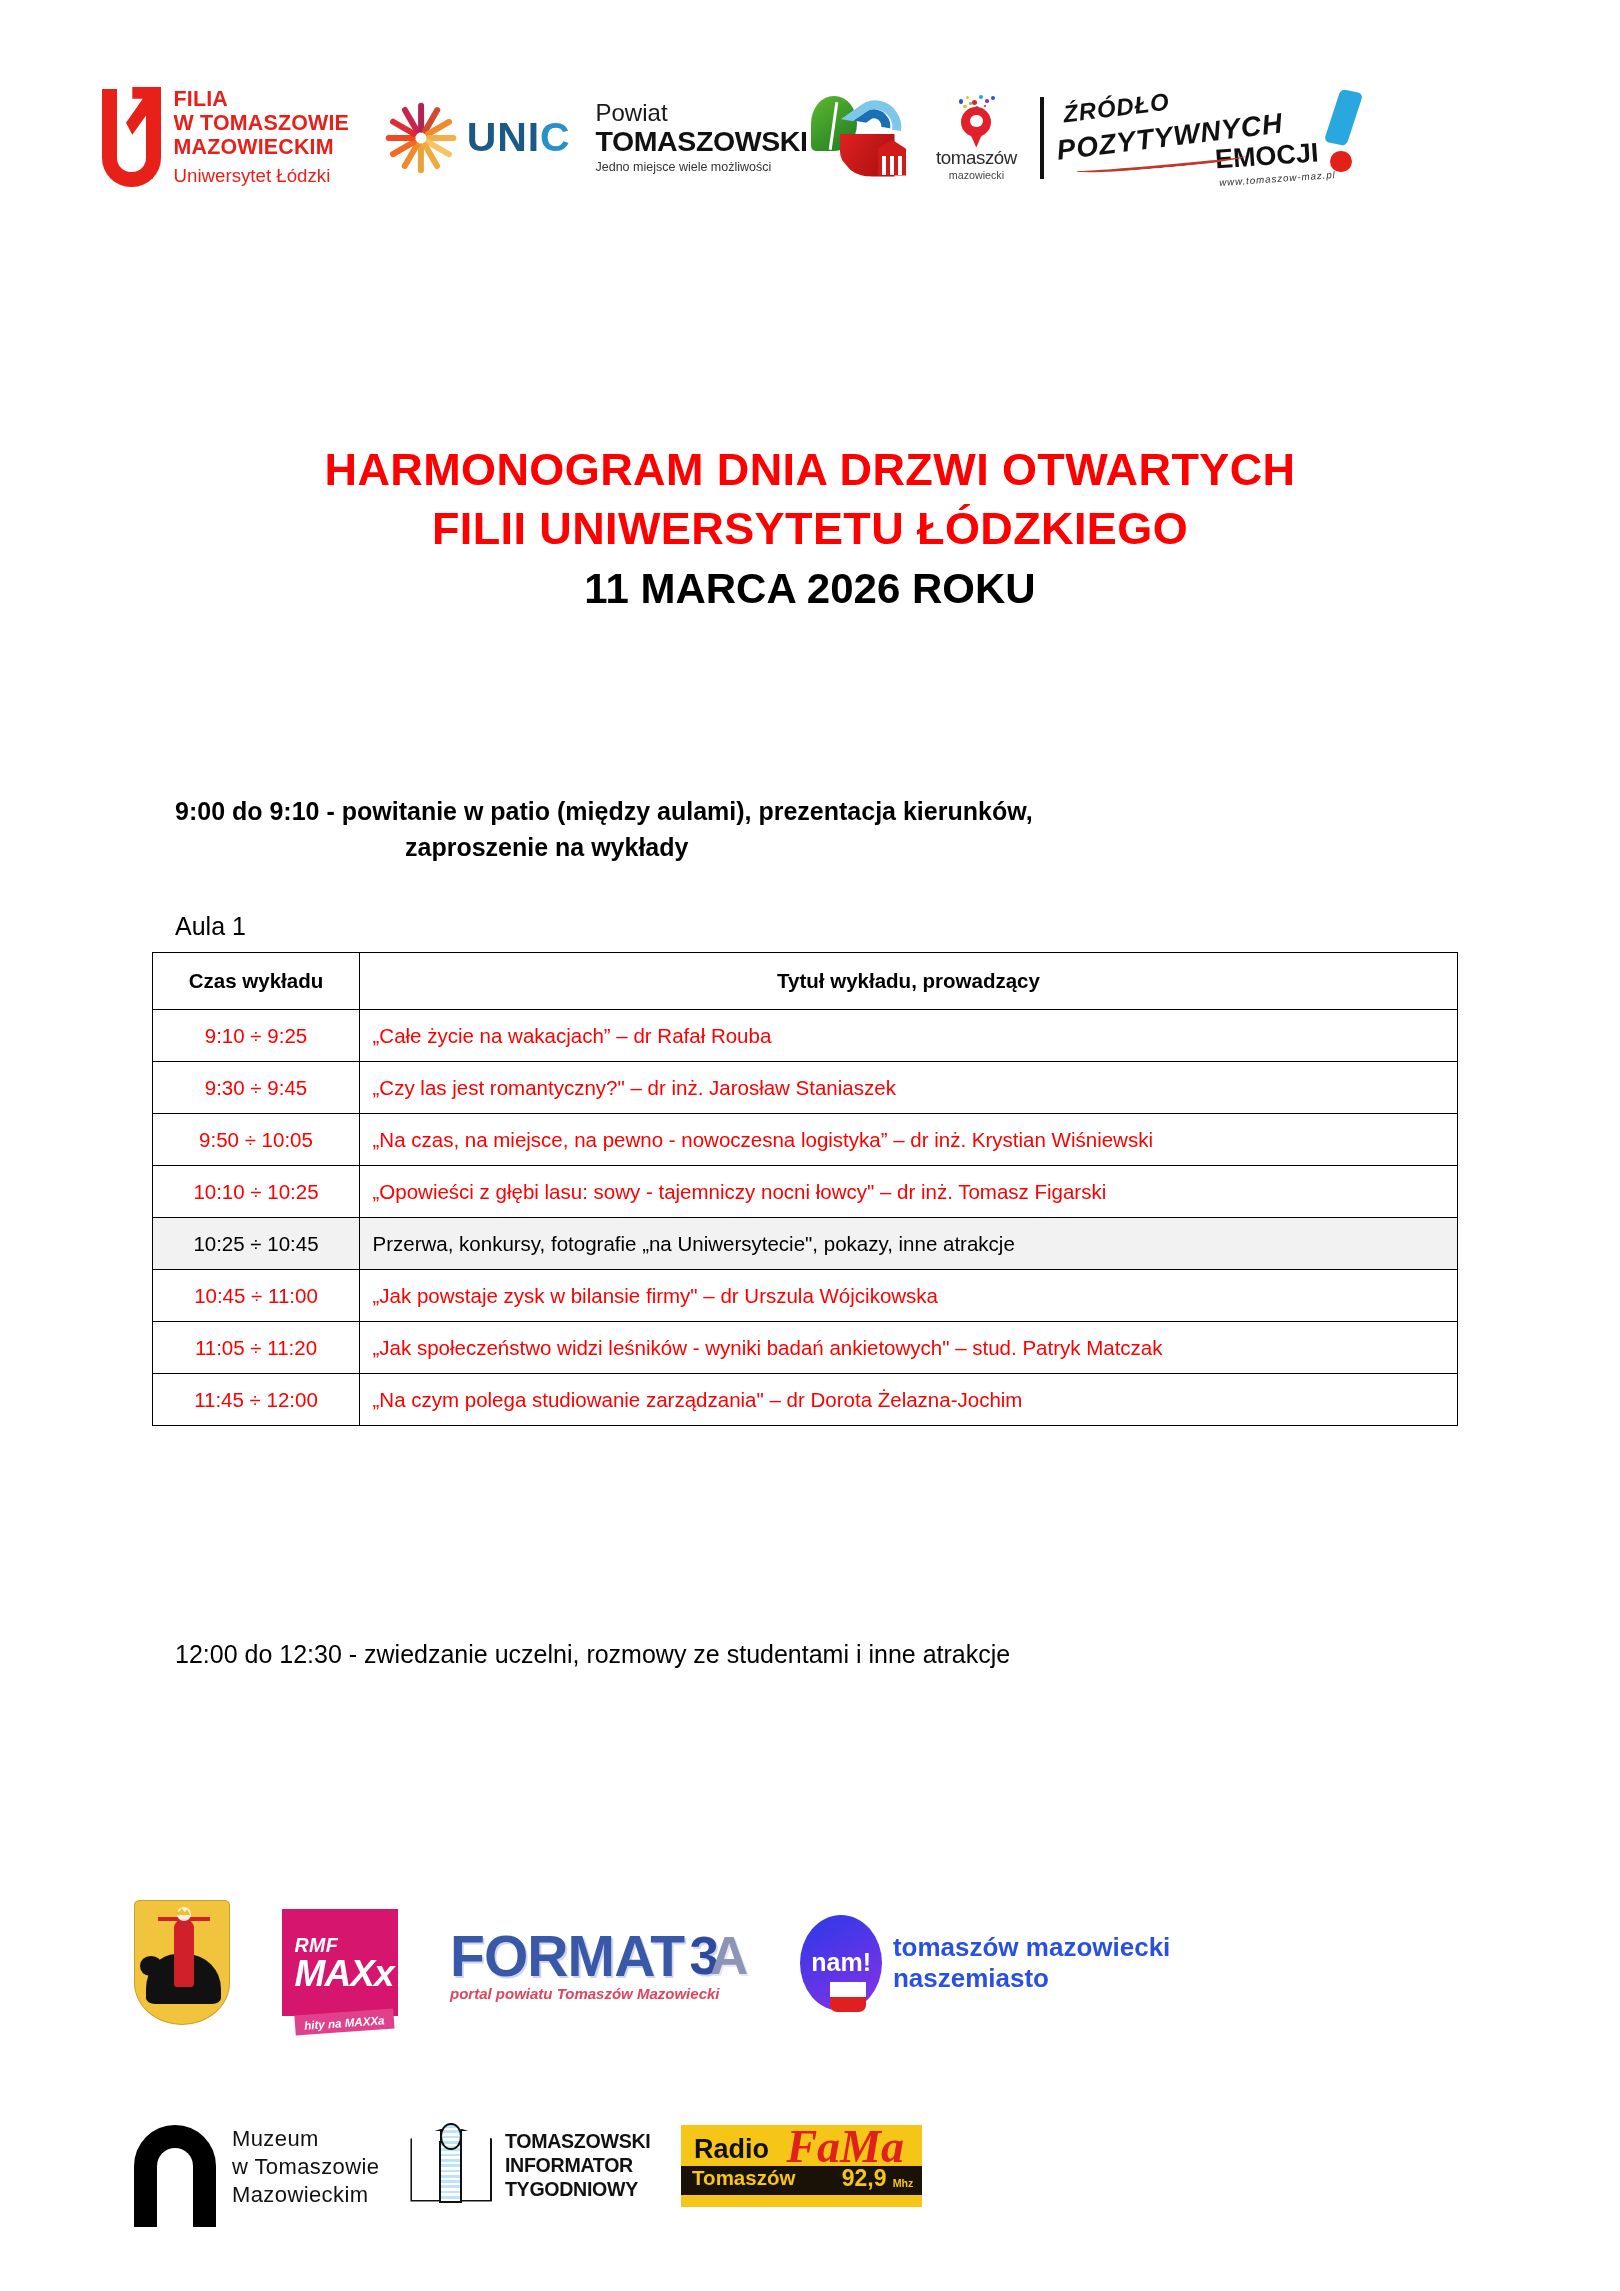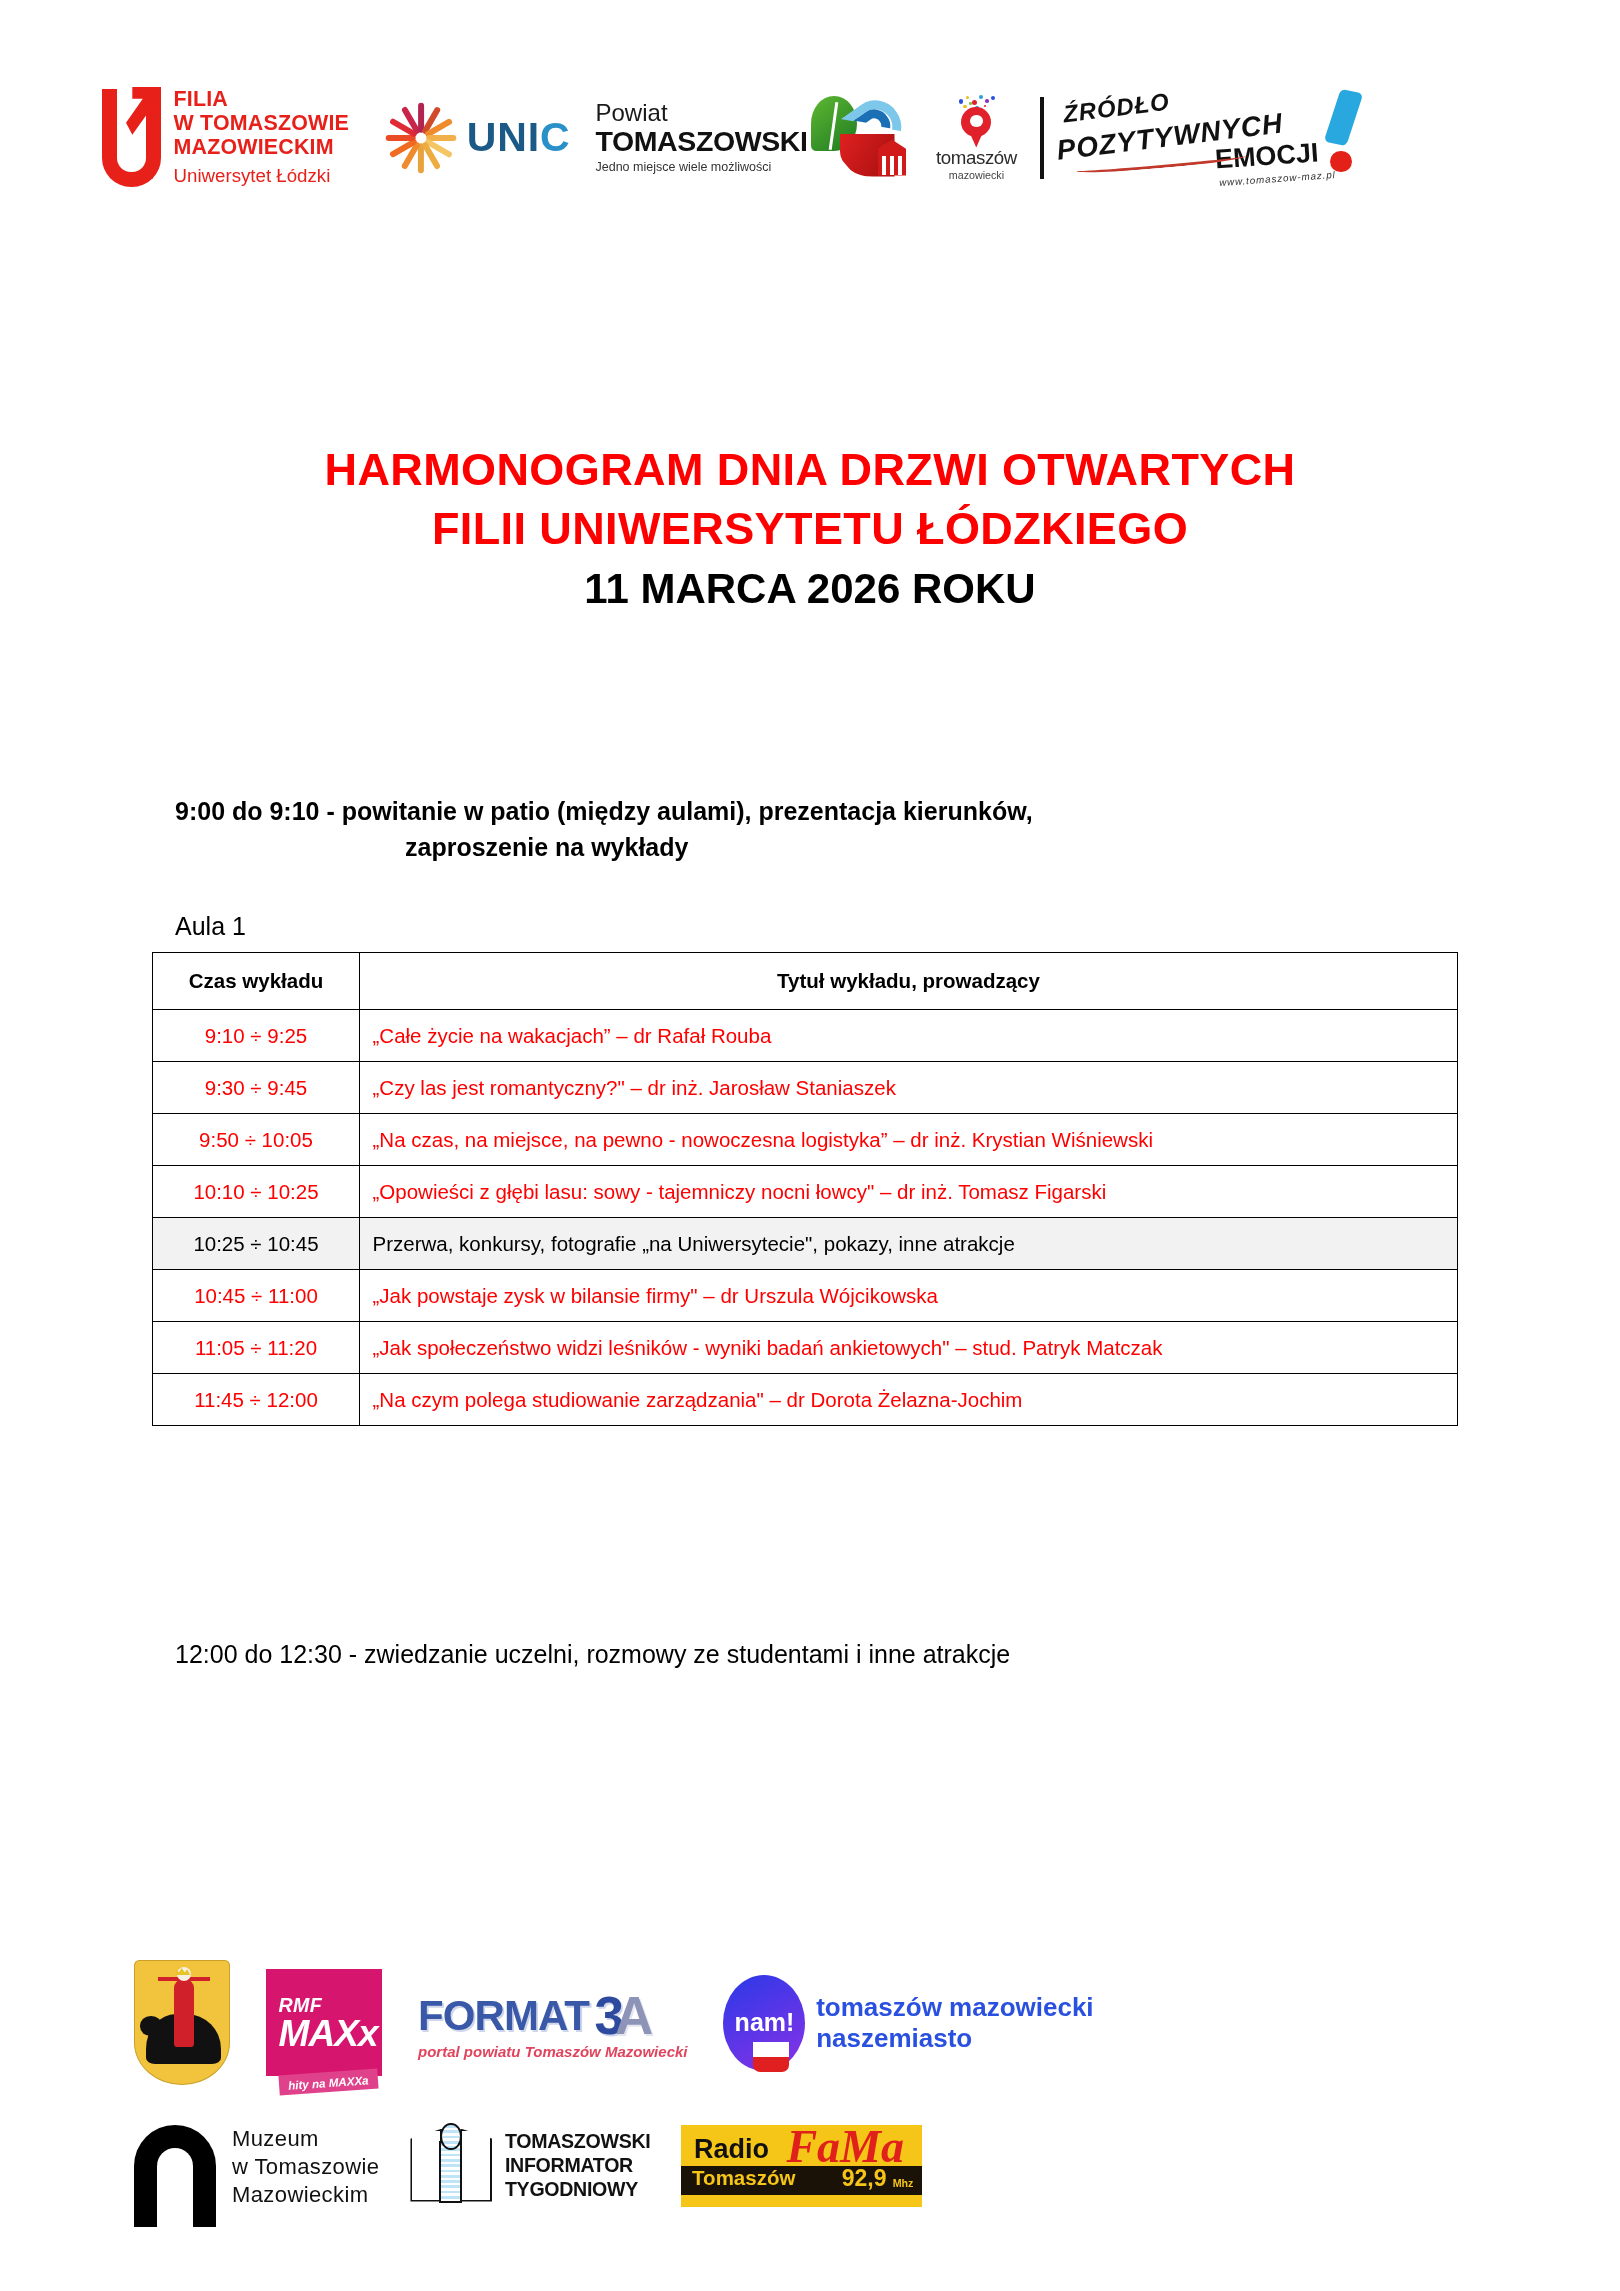--- a/index.html
+++ b/index.html
@@ -192,22 +192,22 @@
     text-align:left; font-size:20.5px; color:#ff0000;
     padding: 4.5px 12.5px;
   }
   .sched tr.breakrow td { background:#f2f2f2; color:#000; }
 
   
   .outro { position:absolute; left:175px; top:1640px; font-size:25px; color:#000; }
 
   
   .bot-row1 {
-    position:absolute; left:134px; top:1960px; width:1248px;
-    display:flex; align-items:center; gap:36px;
+    position:absolute; left:134px; top:1900px; width:1248px;
+    display:flex; align-items:center; gap:52px;
   }
   .bot-row2 {
     position:absolute; left:134px; top:2125px; width:1248px;
     display:flex; align-items:flex-start; gap:31px;
   }
 
   
   .herb { width:96px; height:125px; background:#f2c33c;
           border-radius: 5.3px 5.3px 50% 50% / 5.3px 5.3px 34% 34%;
           border:1.3px solid #caa02a; position:relative; overflow:hidden; }
@@ -232,21 +232,21 @@
   .rmf .r2 { font-size:37px; font-weight:bold; font-style:italic; line-height:0.92; letter-spacing:-0.9px;}
   .rmf .tag {
     position:absolute; left:12.5px; bottom:-16px; background:#e0418b; color:#fff;
     font-size:11.6px; font-weight:bold; font-style:italic; padding:3.6px 9px; white-space:nowrap;
     transform: rotate(-4deg);
   }
 
   
   .fmt { display:flex; flex-direction:column; }
   .fmt .top { display:flex; align-items:center; gap:5.3px; }
-  .fmt .w { font-size:42px; font-weight:bold; color:#3a58a8;
+  .fmt .w { font-size:57px; font-weight:bold; color:#3a58a8;
             text-shadow: 1.8px 1.8px 0 #cfd6ea; letter-spacing:-0.9px; }
   .fmt .three { font-size:53px; font-weight:bold; color:#2e4a9e; text-shadow:1.8px 1.8px 0 #cfd6ea; }
   .fmt .a { font-size:53px; font-weight:bold; color:#8d94b8; margin-left:-14.3px; text-shadow:1.8px 1.8px 0 #e4e6f0;}
   .fmt .sub { font-size:15px; color:#e0455e; font-style:italic; margin-top:-3.6px; font-weight:bold;}
 
   
   .nam { display:flex; align-items:center; gap:10.7px; }
   .nam .egg {
     width:82px; height:96px; border-radius:50%;
     background: linear-gradient(150deg,#2a39e8,#8a32e6);

